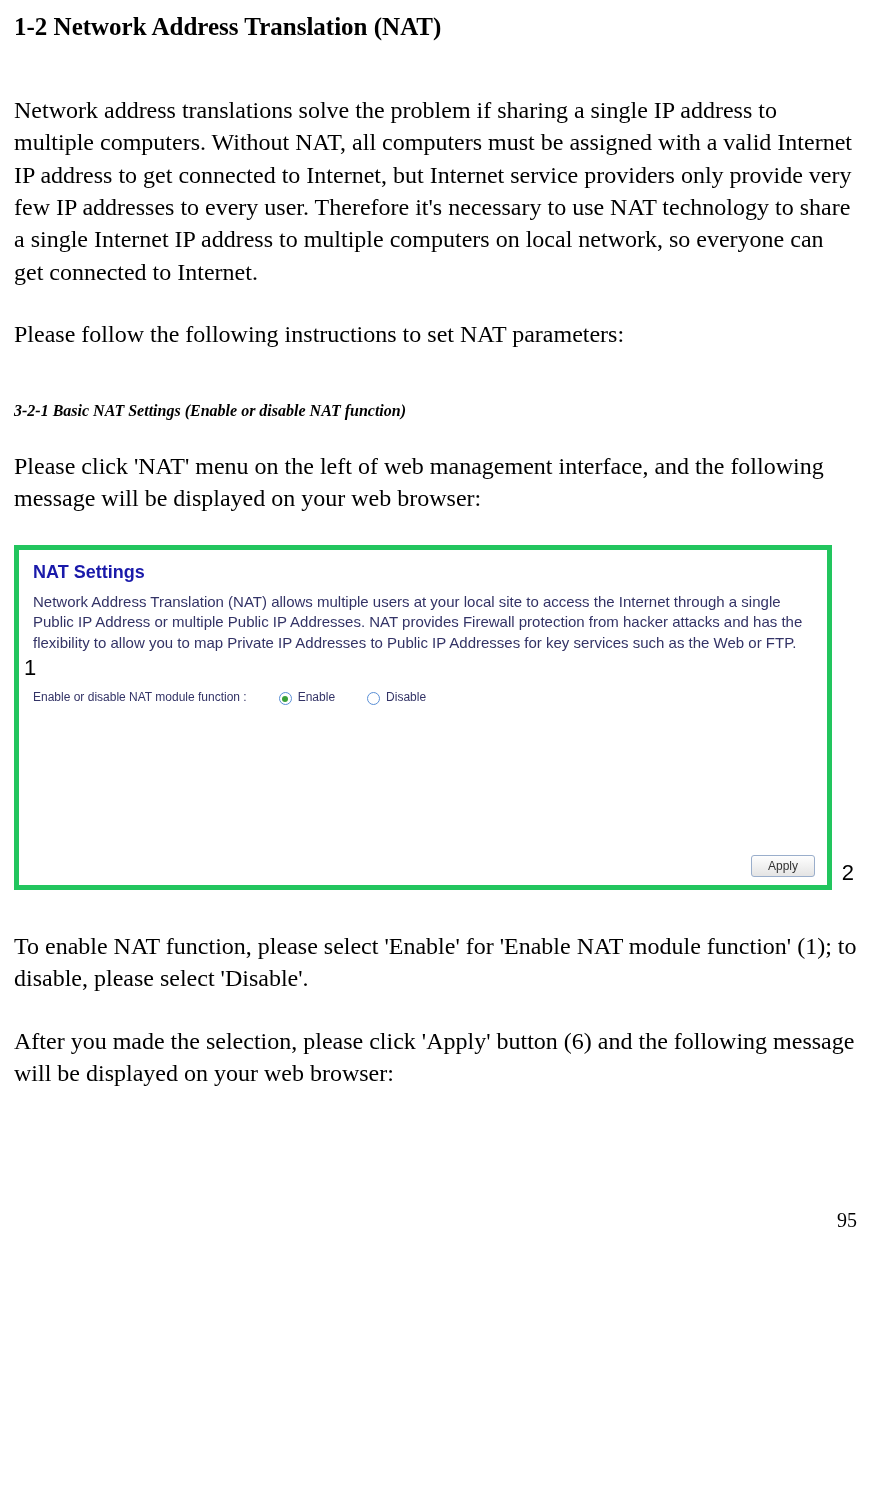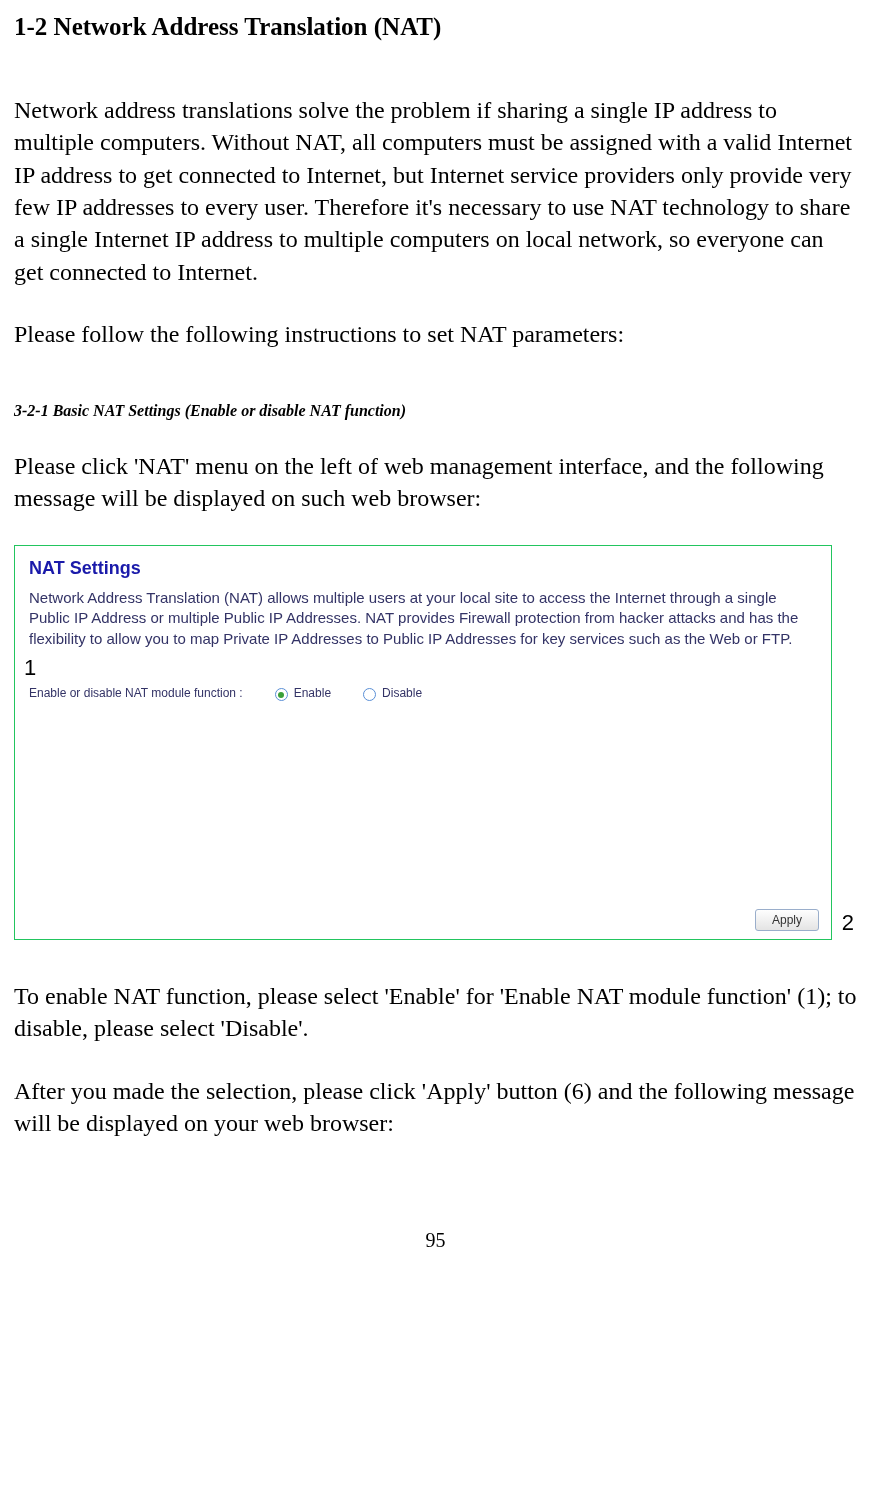--- a/index.html
+++ b/index.html
@@ -28,23 +28,23 @@
       margin-top: 50px;
       margin-bottom: 28px;
     }
     .screenshot-wrap {
       position: relative;
       width: 840px;
       margin: 24px 0 40px 0;
     }
     .screenshot {
       width: 818px;
-      height: 395px;
+      height: 345px;
       background: #fff;
-      border: 1px solid #22c55e;
+      border: 5px solid #22c55e;
       padding: 10px 14px;
       font-family: Arial, Helvetica, sans-serif;
       font-size: 12px;
       color: #2a2a60;
       position: relative;
     }
     .ss-title {
       color: #1a1aaa;
       font-weight: bold;
       font-size: 18px;
@@ -102,37 +102,37 @@
     }
     .callout {
       position: absolute;
       font-family: Arial, Helvetica, sans-serif;
       font-size: 22px;
       color: #000;
     }
     .callout-1 { top: 108px; left: 10px; }
     .callout-2 { bottom: 2px; right: 0; }
     .page-number {
-      text-align: center;
+      text-align: right;
       font-size: 20px;
-      margin-top: 88px;
+      margin-top: 118px;
       padding-bottom: 20px;
     }
   </style>
 </head>
 <body>
 
 <div class="section-title">1-2 Network Address Translation (NAT)</div>
 
 <p class="para">Network address translations solve the problem if sharing a single IP address to multiple computers. Without NAT, all computers must be assigned with a valid Internet IP address to get connected to Internet, but Internet service providers only provide very few IP addresses to every user. Therefore it's necessary to use NAT technology to share a single Internet IP address to multiple computers on local network, so everyone can get connected to Internet.</p>
 <p class="para">Please follow the following instructions to set NAT parameters:</p>
 
 <div class="subsection-title">3-2-1 Basic NAT Settings (Enable or disable NAT function)</div>
 
-<p class="para">Please click 'NAT' menu on the left of web management interface, and the following message will be displayed on such web browser:</p>
+<p class="para">Please click 'NAT' menu on the left of web management interface, and the following message will be displayed on your web browser:</p>
 
 <div class="screenshot-wrap">
   <div class="screenshot">
     <div class="ss-title">NAT Settings</div>
     <div class="ss-desc">Network Address Translation (NAT) allows multiple users at your local site to access the Internet through a single Public IP Address or multiple Public IP Addresses. NAT provides Firewall protection from hacker attacks and has the flexibility to allow you to map Private IP Addresses to Public IP Addresses for key services such as the Web or FTP.</div>
     <div class="ss-row">
       <span>Enable or disable NAT module function :</span>
       <span class="radio-group">
         <span class="radio checked"></span>
         <span>Enable</span>

